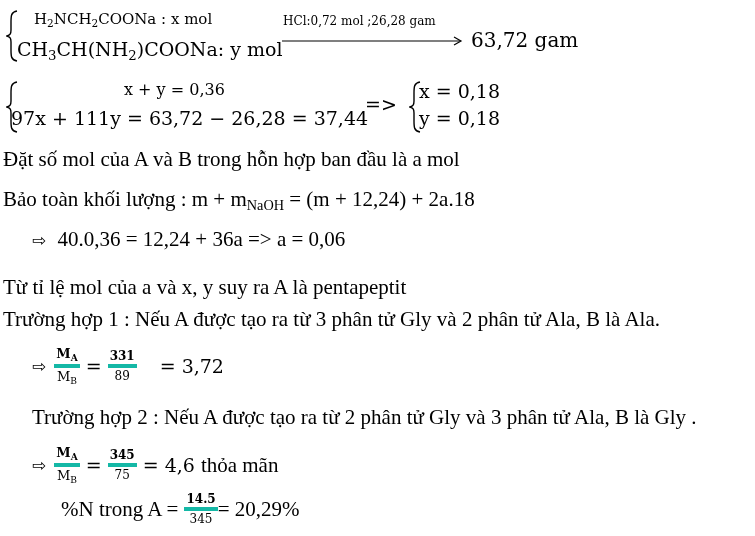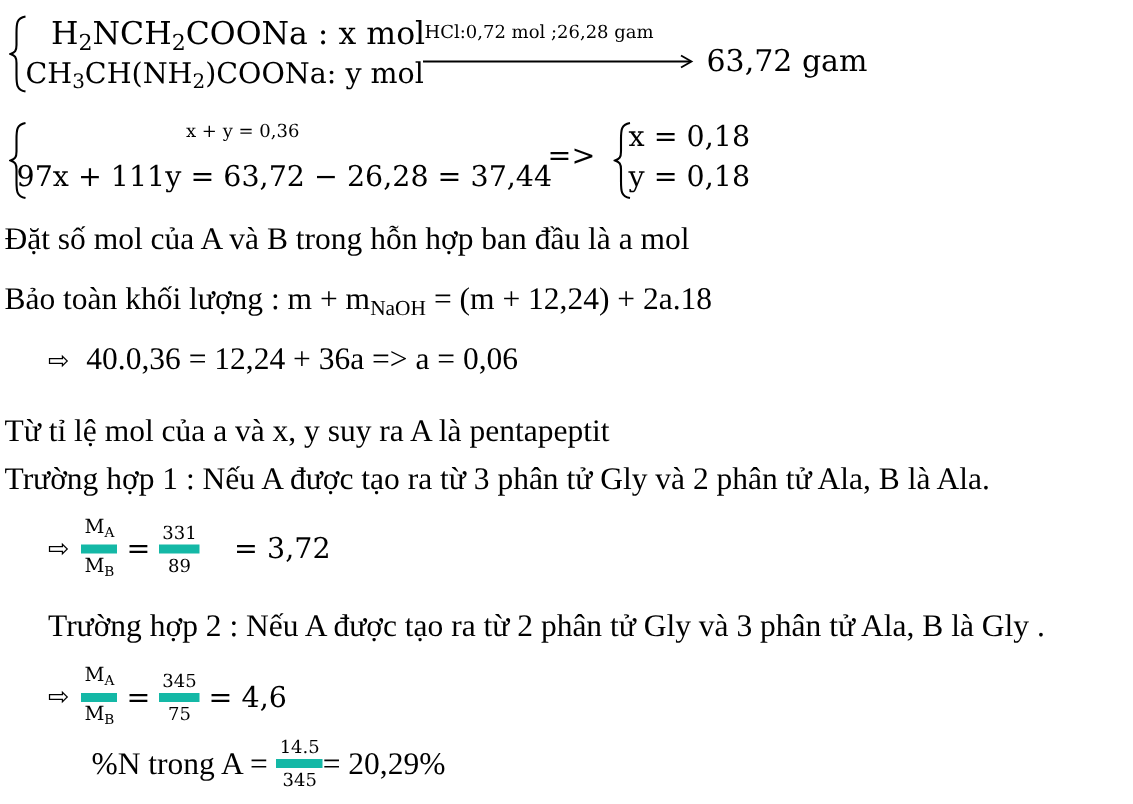--- a/index.html
+++ b/index.html
@@ -11,49 +11,49 @@
     .abs { position: absolute; white-space: nowrap; }
     .math { font-family: "DejaVu Serif", serif; }
     .txt { font-family: "Liberation Serif", serif; font-size: 21px; }
     .brace-svg { position: absolute; }
     .sub { font-size: 0.7em; vertical-align: -0.3em; }
     .txt-sub { font-size: 0.68em; vertical-align: -0.3em; }
     .frac {
       display: inline-block; vertical-align: middle; text-align: center;
       font-family: "DejaVu Serif", serif; line-height: 1;
     }
-    .frac .num { display: block; padding: 0 2px 2px 2px; border-bottom: 6px solid #14b8a6; }
+    .frac .num { display: block; padding: 0 2px 2px 2px; border-bottom: 4px solid #14b8a6; font-weight: bold; }
     .frac .den { display: block; padding: 2px 2px 0 2px; }
     .arrow-icon { font-family: "DejaVu Sans", sans-serif; font-size: 17px; }
     .reaction-arrow { position: absolute; }
   </style>
 </head>
 <body>
 
 <svg class="brace-svg" style="left:6px;top:10px" width="12" height="52" viewBox="0 0 12 52">
   <path d="M11 1 C5 2, 5 6, 5 12 L5 20 C5 24, 4 25, 1 26 C4 27, 5 28, 5 32 L5 40 C5 46, 5 50, 11 51" fill="none" stroke="#000" stroke-width="1.4"></path>
 </svg>
-<div class="abs math" style="left:34px;top:10px;font-size:21px;">
+<div class="abs math" style="left:34px;top:10px;font-size:15px;">
   <span>H</span><span class="sub">2</span><span>NCH</span><span class="sub">2</span><span>COONa</span>
   <span>: x mol</span>
 </div>
 <div class="abs math" style="left:17px;top:38px;font-size:19px;">
   <span>CH</span><span class="sub">3</span><span>CH(NH</span><span class="sub">2</span><span>)COONa</span><span>: y mol</span>
 </div>
 <div class="abs math" style="left:283px;top:14px;font-size:12px;">HCl:0,72 mol ;26,28 gam</div>
 <svg class="reaction-arrow" style="left:282px;top:36px" width="182" height="10" viewBox="0 0 182 10">
   <line x1="0" y1="5" x2="178" y2="5" stroke="#000" stroke-width="1.2"></line>
   <path d="M172 1 L179 5 L172 9" fill="none" stroke="#000" stroke-width="1.2"></path>
 </svg>
 <div class="abs math" style="left:471px;top:28px;font-size:20px;">63,72 gam</div>
 
 <svg class="brace-svg" style="left:6px;top:81px" width="12" height="52" viewBox="0 0 12 52">
   <path d="M11 1 C5 2, 5 6, 5 12 L5 20 C5 24, 4 25, 1 26 C4 27, 5 28, 5 32 L5 40 C5 46, 5 50, 11 51" fill="none" stroke="#000" stroke-width="1.4"></path>
 </svg>
-<div class="abs math" style="left:124px;top:80px;font-size:12px;">x + y = 0,36</div>
+<div class="abs math" style="left:124px;top:80px;font-size:16px;">x + y = 0,36</div>
 <div class="abs math" style="left:11px;top:107px;font-size:19px;">97x + 111y = 63,72 − 26,28 = 37,44</div>
 <div class="abs math" style="left:365px;top:93px;font-size:19px;">=&gt;</div>
 <svg class="brace-svg" style="left:409px;top:81px" width="12" height="52" viewBox="0 0 12 52">
   <path d="M11 1 C5 2, 5 6, 5 12 L5 20 C5 24, 4 25, 1 26 C4 27, 5 28, 5 32 L5 40 C5 46, 5 50, 11 51" fill="none" stroke="#000" stroke-width="1.4"></path>
 </svg>
 <div class="abs math" style="left:419px;top:80px;font-size:19px;">x = 0,18</div>
 <div class="abs math" style="left:419px;top:107px;font-size:19px;">y = 0,18</div>
 
 <div class="abs txt" style="left:3px;top:147px;">Đặt số mol của A và B trong hỗn hợp ban đầu là a mol</div>
 
@@ -91,20 +91,21 @@
   <span class="frac" style="margin-left:8px;font-size:13px;">
     <span class="num"><span>M</span><span class="sub">A</span></span>
     <span class="den"><span>M</span><span class="sub">B</span></span>
   </span>
   <span class="math" style="font-size:19px;margin:0 6px;">=</span>
   <span class="frac" style="font-size:12px;">
     <span class="num">345</span>
     <span class="den">75</span>
   </span>
   <span class="math" style="font-size:19px;margin-left:6px;">= 4,6</span>
+  <span class="txt" style="margin-left:6px;">thỏa mãn</span>
 </div>
 
 <div class="abs" style="left:61px;top:487px;height:44px;display:flex;align-items:center;">
   <span class="txt">%N trong A =</span>
   <span class="frac" style="font-size:12px;margin-left:6px;">
     <span class="num">14.5</span>
     <span class="den">345</span>
   </span>
   <span class="txt">= 20,29%</span>
 </div>

